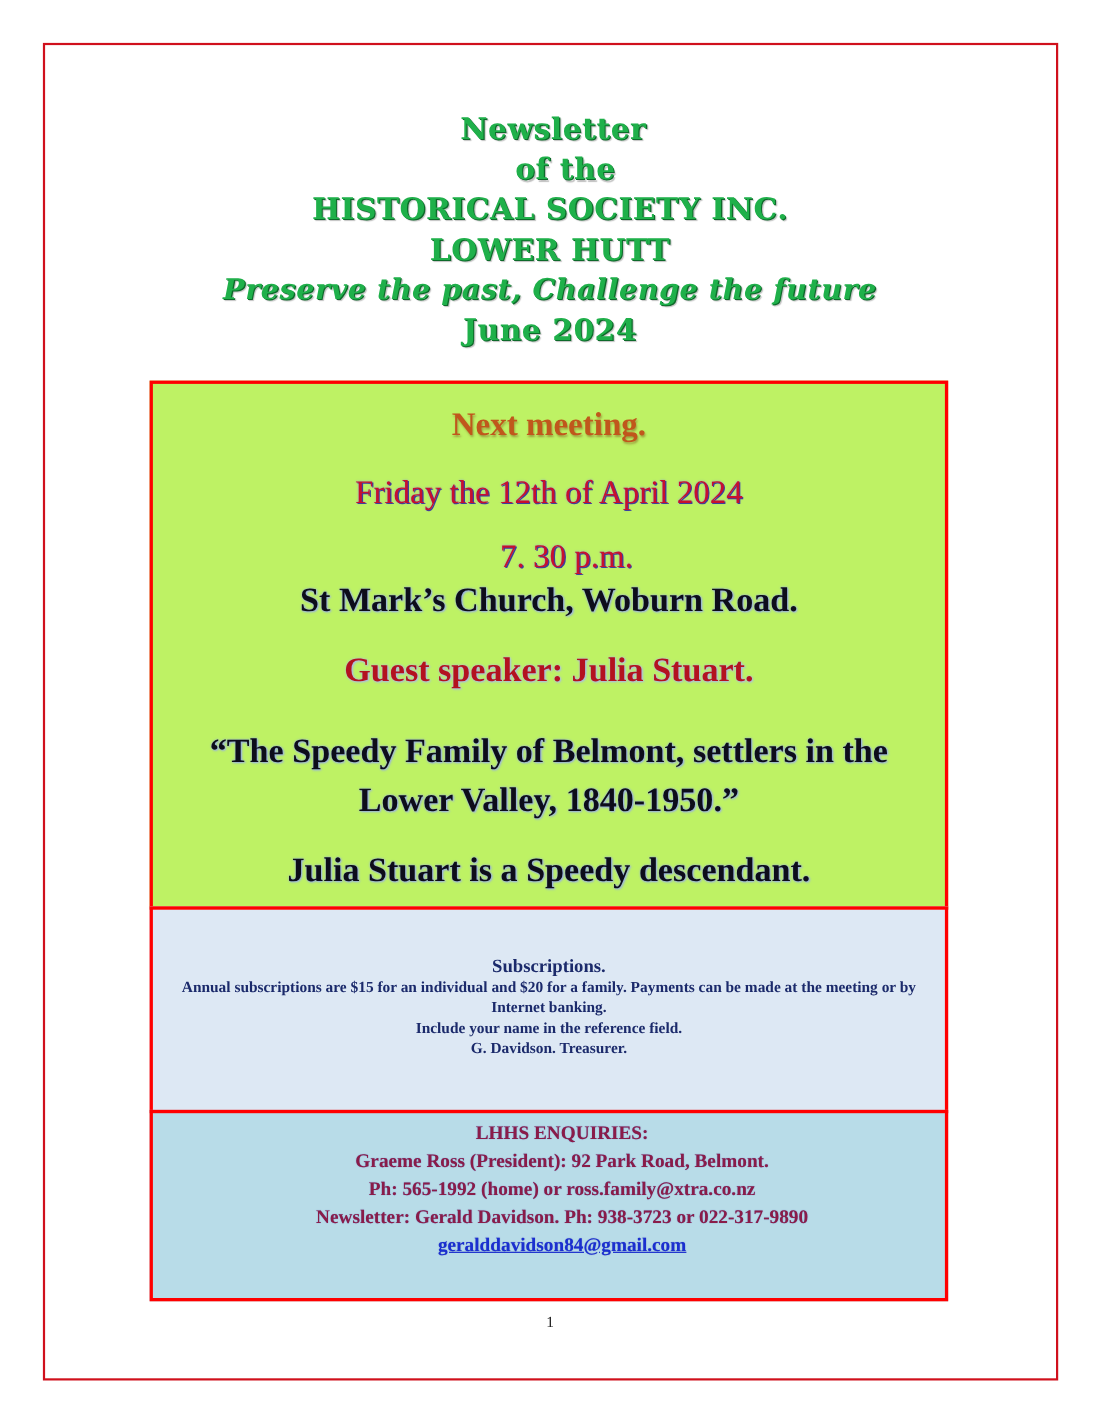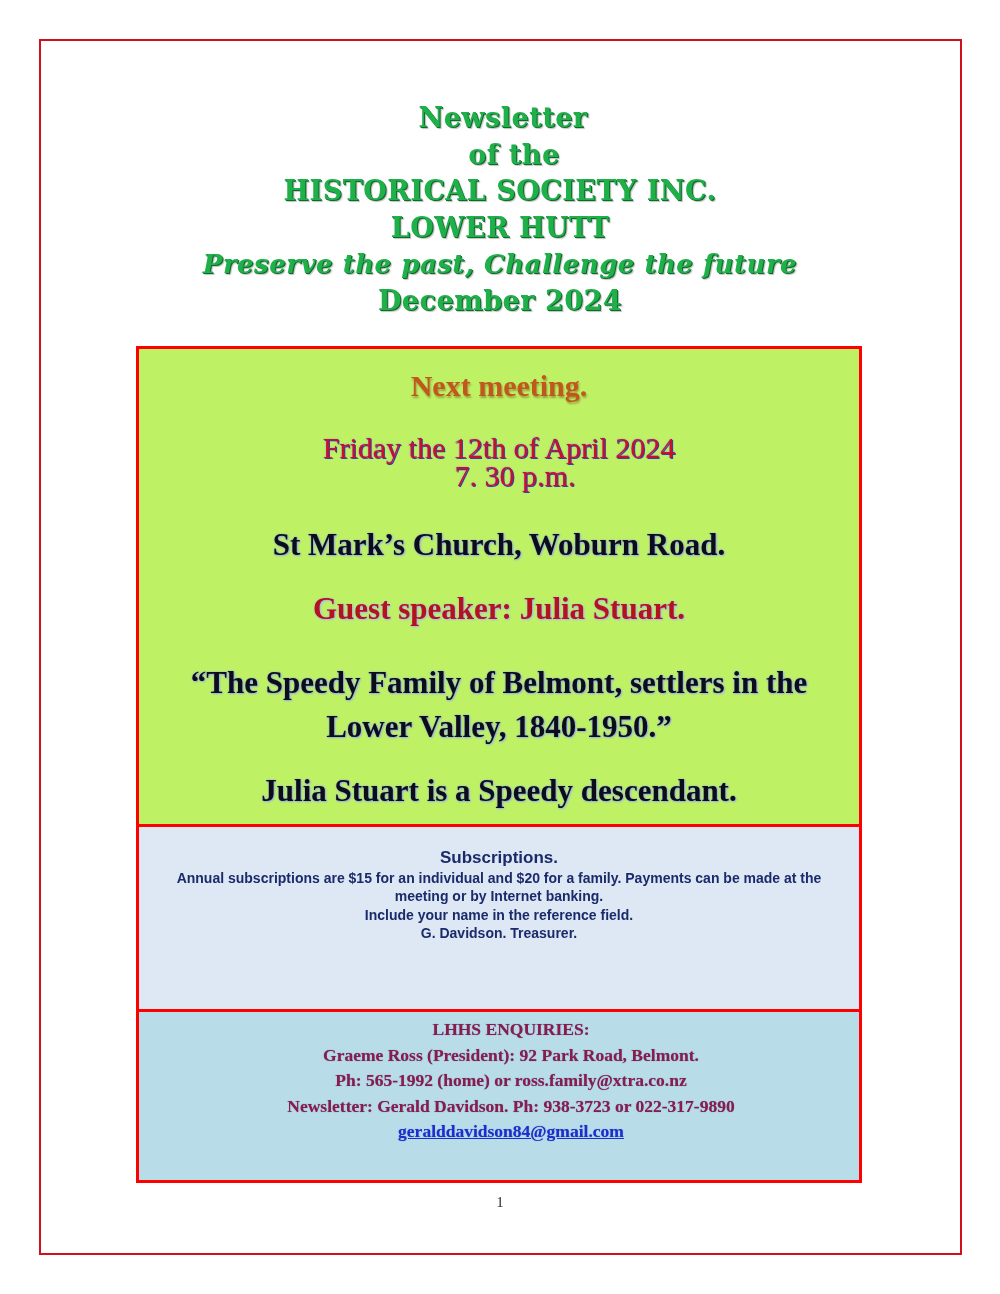--- a/index.html
+++ b/index.html
@@ -38,38 +38,38 @@
       font-family: "Liberation Serif", serif; font-weight: bold; font-size: 30px;
       color: #c0571c;
       text-shadow: 1px 2px 2px rgba(120,60,20,0.45);
     }
     .meeting-date, .meeting-time {
       position: absolute; left: 0; width: 100%;
       font-weight: normal; font-size: 30px; color: #c8102e;
       text-shadow: 1px 1px 0 #3b3f9e, 0 0 2px #8c9bd8;
     }
     .meeting-date { top: 82px; }
-    .meeting-time { top: 110px; padding-left: 32px; }
+    .meeting-time { top: 140px; padding-left: 32px; }
     .meeting-venue, .meeting-topic, .meeting-note {
       position: absolute; left: 0; width: 100%;
       font-weight: bold; color: #0d0d1a;
       text-shadow: 0 0 2px #8fa6e6, 1px 1px 2px #9ab0ea;
     }
     .meeting-venue { top: 178px; font-size: 31px; }
     .meeting-speaker {
       position: absolute; left: 0; width: 100%; top: 242px;
       font-weight: bold; font-size: 31px; color: #b3121f;
       text-shadow: 0 0 2px #a9b8ee, 1px 1px 2px #a9b8ee;
     }
     .meeting-topic { top: 312px; font-size: 31px; line-height: 44px; padding: 0 30px; }
     .meeting-note { top: 424px; font-size: 31px; }
 
     .subs-inner {
-      position: absolute; top: 22px; left: 0; width: 100%;
-      font-family: Liberation Sans, sans-serif; font-weight: bold;
+      position: absolute; top: 43px; left: 0; width: 100%;
+      font-family: Liberation Serif, serif; font-weight: bold;
       color: #1b2a6b; font-size: 14px; line-height: 18.5px;
     }
     .subs-title { font-size: 17px; display: block; margin-bottom: 1px; }
     .subs-title .dot { color: #1b2a6b; }
     .subs-line { display: block; padding: 0 24px; }
 
     .enq-inner {
       position: absolute; top: 5px; left: 0; width: 100%;
       font-family: "Liberation Serif", serif; font-weight: bold;
       color: #8a1c48; font-size: 17.5px; line-height: 25.5px;
@@ -91,21 +91,21 @@
 <body>
 
 <div class="page-border"></div>
 
 <div class="masthead">
   <span class="line l1">Newsletter</span>
   <span class="line l2">of the</span>
   <span class="line">HISTORICAL  SOCIETY INC.</span>
   <span class="line">LOWER HUTT</span>
   <span class="line tagline">Preserve the past, Challenge the future</span>
-  <span class="line">December  2024</span>
+  <span class="line">June  2024</span>
 </div>
 
 <section class="box box-meeting">
   <div class="meeting-title">Next meeting.</div>
   <div class="meeting-date">Friday the 12th of April 2024</div>
   <div class="meeting-time">7. 30 p.m.</div>
   <div class="meeting-venue">St Mark’s Church, Woburn Road.</div>
   <div class="meeting-speaker">Guest speaker: Julia Stuart.</div>
   <div class="meeting-topic">“The Speedy Family of Belmont, settlers in the Lower Valley, 1840-1950.”</div>
   <div class="meeting-note">Julia Stuart is a Speedy descendant.</div>

